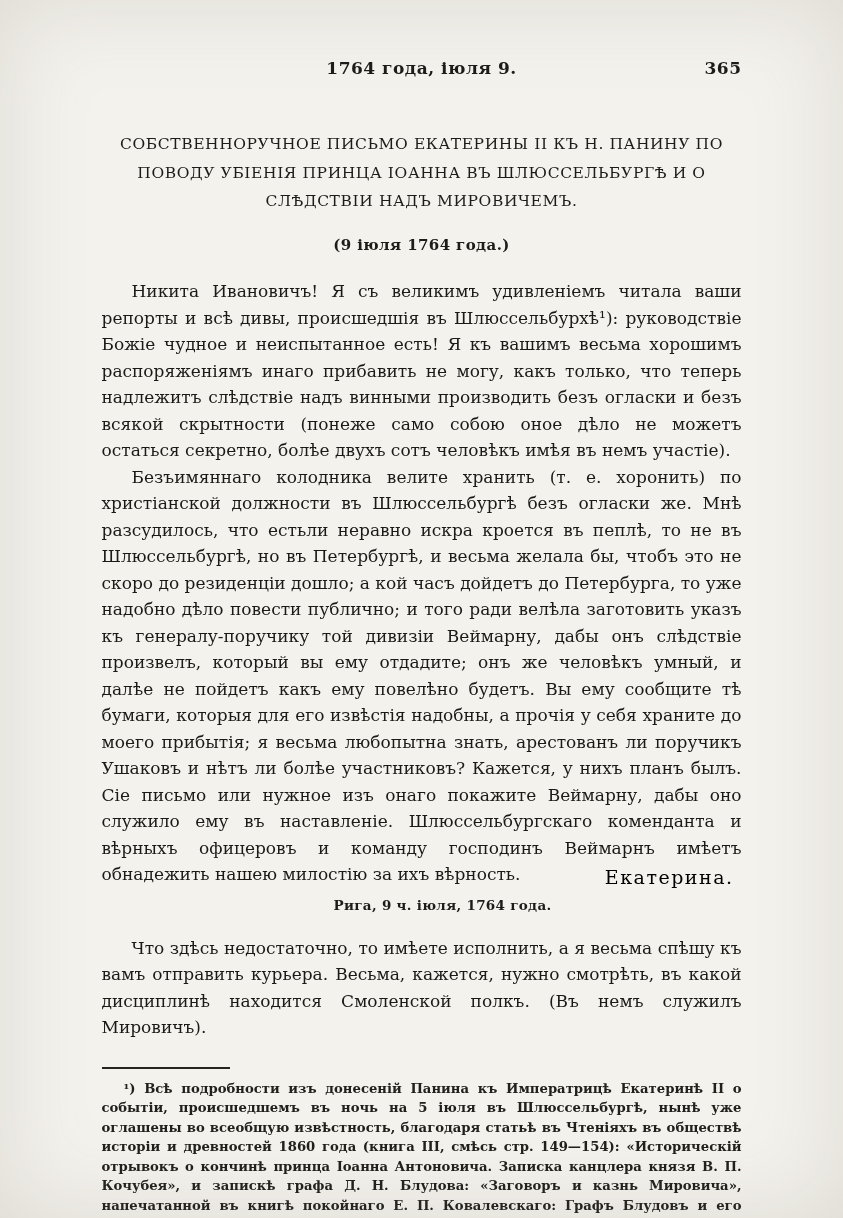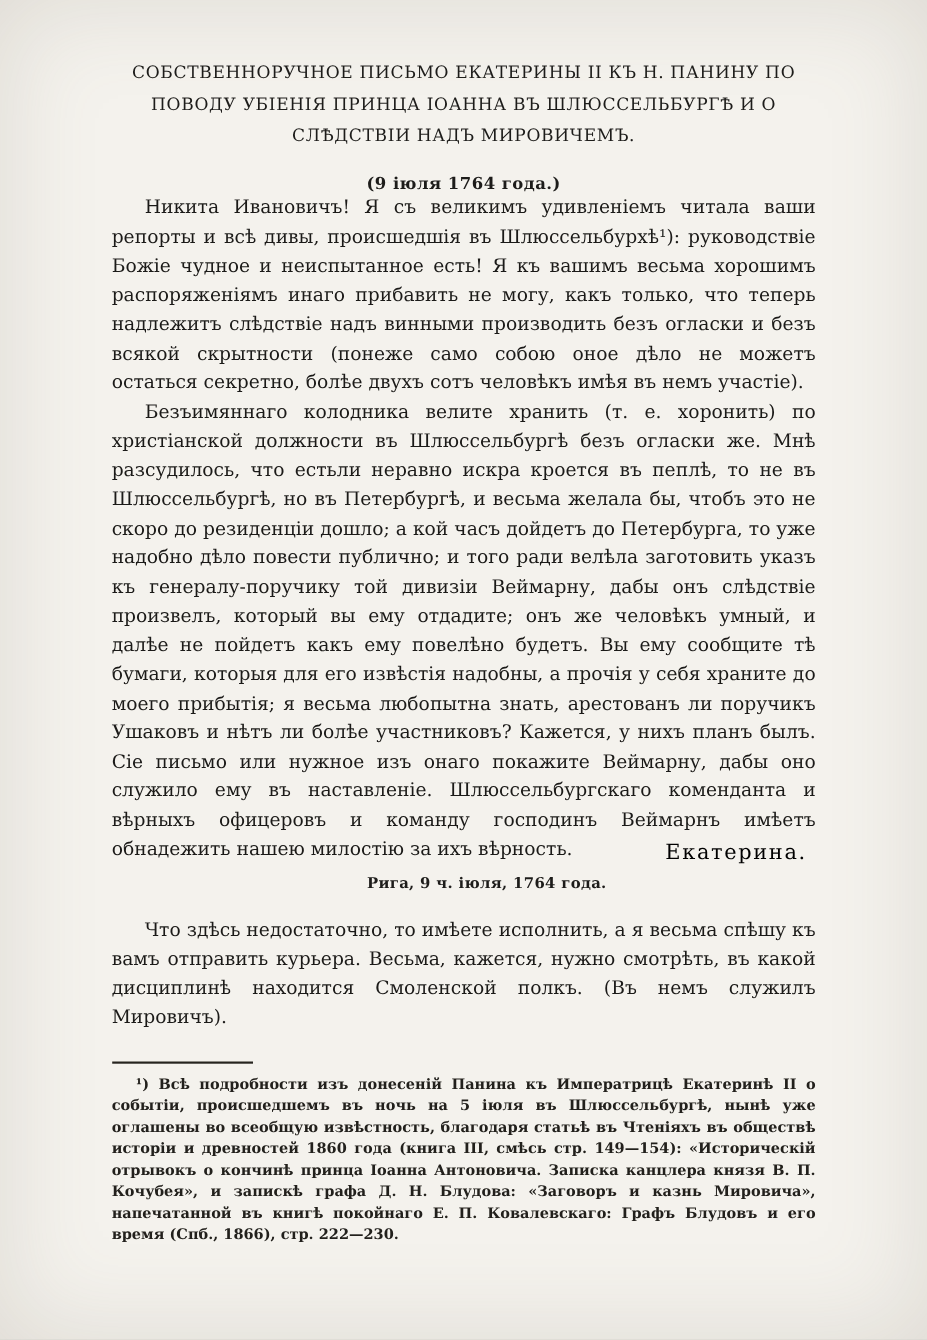--- a/index.html
+++ b/index.html
@@ -68,21 +68,21 @@
   }
 
   .body-para {
     margin: 0;
     font-size: 17px;
     line-height: 26.5px;
     text-align: justify;
     text-indent: 30px;
     color: #1b1a18;
   }
-  .first-para { }
+  .first-para { margin-top: 24px; }
 
   .para-with-signature { position: relative; }
   .signature {
     position: absolute;
     right: 8px;
     bottom: 0;
     font-size: 19px;
     letter-spacing: 1.5px;
     color: #000000;
   }
@@ -115,20 +115,24 @@
     text-indent: 22px;
     font-weight: bold;
     color: #22201c;
   }
 </style>
 </head>
 <body>
 
 <div class="page">
 
+  <header class="page-header">
+    <span class="running-title">1764 года, іюля 9.</span>
+    <span class="page-number">365</span>
+  </header>
 
   <main class="content">
 
     <h1 class="title">СОБСТВЕННОРУЧНОЕ ПИСЬМО ЕКАТЕРИНЫ II КЪ Н. ПАНИНУ ПО ПОВОДУ УБІЕНІЯ ПРИНЦА ІОАННА ВЪ ШЛЮССЕЛЬБУРГѢ И О СЛѢДСТВІИ НАДЪ МИРОВИЧЕМЪ.</h1>
 
     <div class="subtitle">(9 іюля 1764 года.)</div>
 
     <p class="body-para first-para">Никита Ивановичъ! Я съ великимъ удивленіемъ читала ваши репорты и всѣ дивы, происшедшія въ Шлюссельбурхѣ¹): руководствіе Божіе чудное и неиспытанное есть! Я къ вашимъ весьма хорошимъ распоряженіямъ инаго прибавить не могу, какъ только, что теперь надлежитъ слѣдствіе надъ винными производить безъ огласки и безъ всякой скрытности (понеже само собою оное дѣло не можетъ остаться секретно, болѣе двухъ сотъ человѣкъ имѣя въ немъ участіе).</p>
 
     <div class="para-with-signature">

